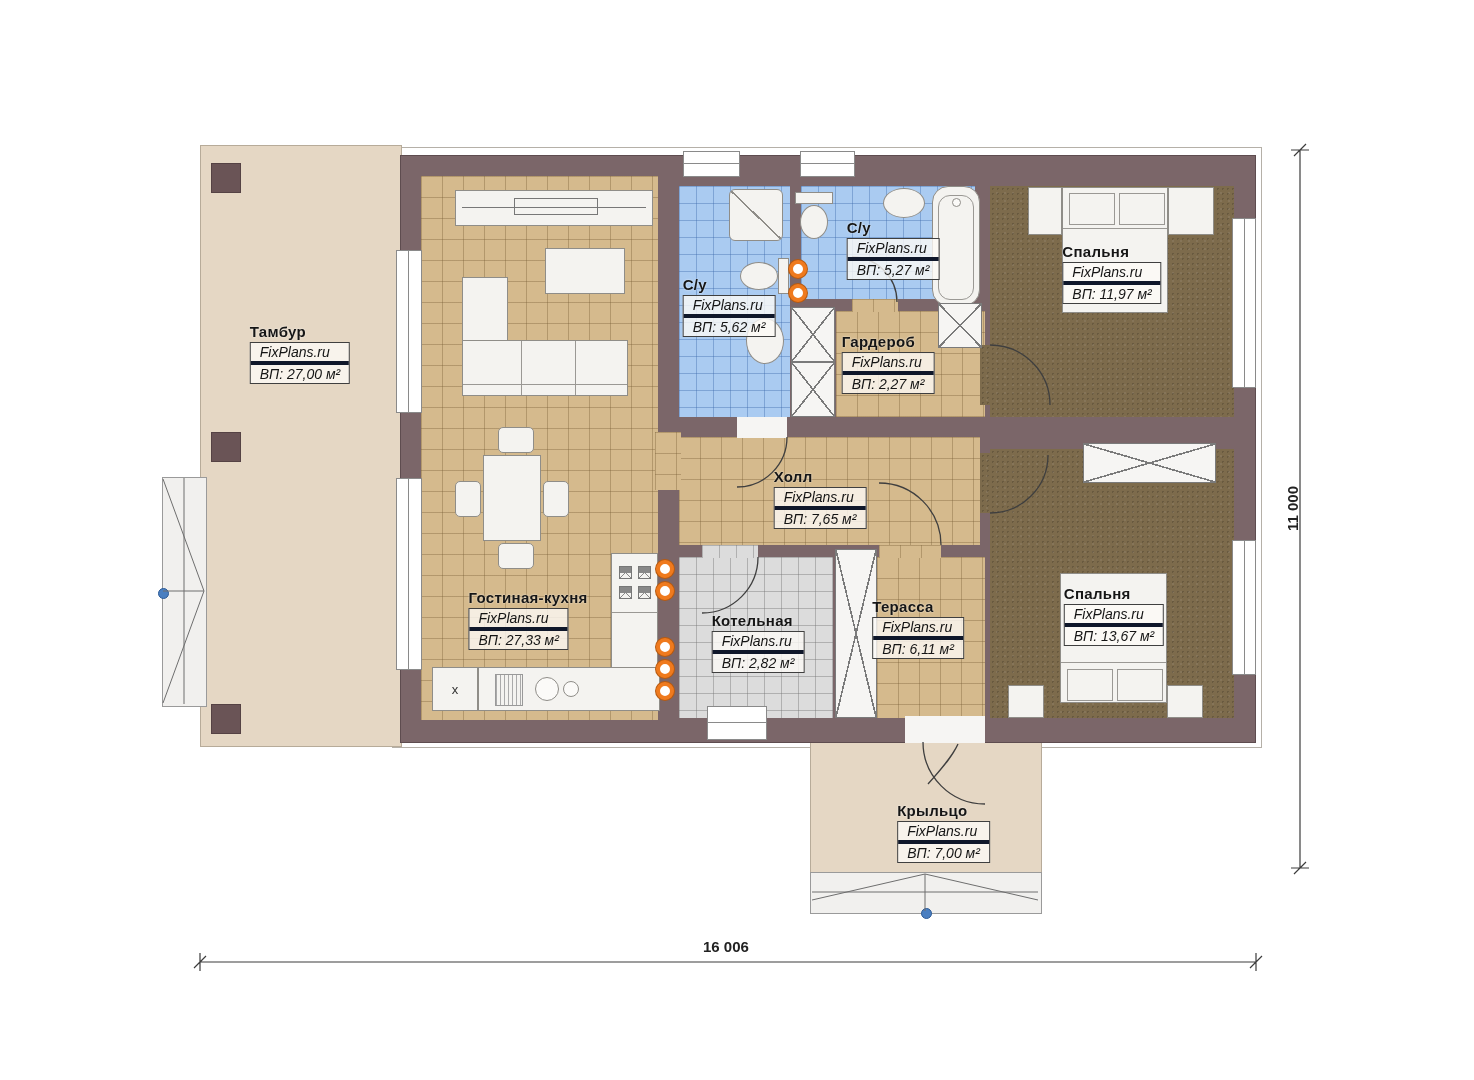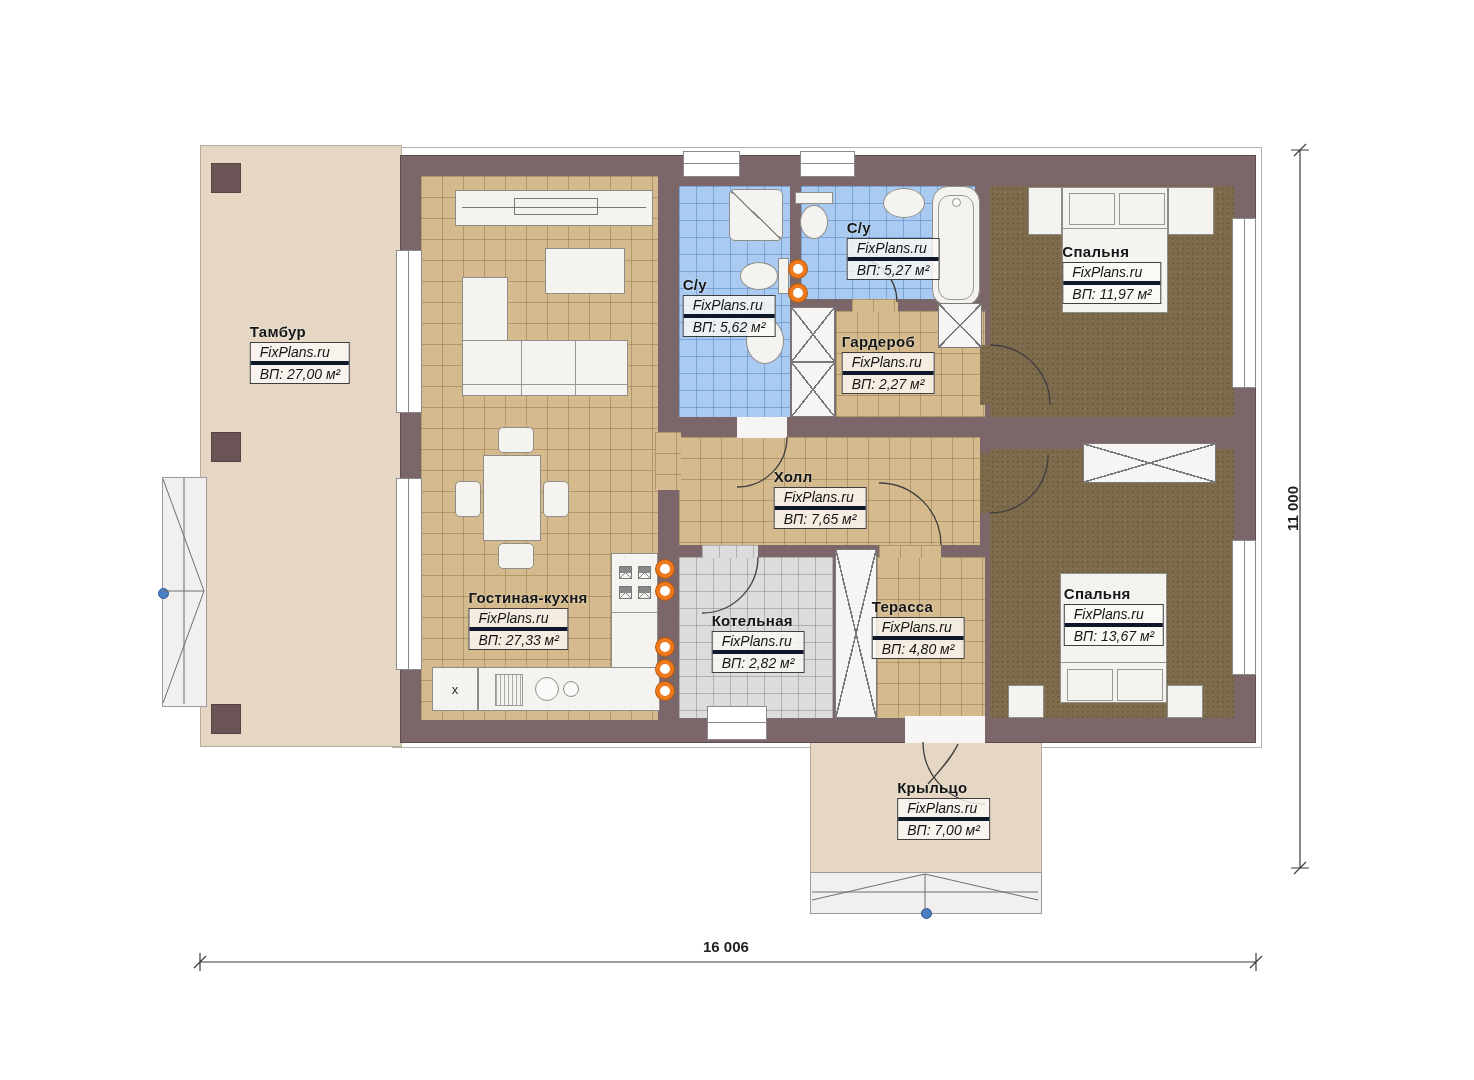--- a/index.html
+++ b/index.html
@@ -253,26 +253,26 @@
       <div class="lrow">ВП: 27,33 м²</div></div>
   </div>
   <div class="rlabel" style="left:758px;top:612px;">
     <div class="rname">Котельная</div>
     <div class="lbox"><div class="lrow">FixPlans.ru</div>
       <div class="lrow">ВП: 2,82 м²</div></div>
   </div>
   <div class="rlabel" style="left:918px;top:598px;">
     <div class="rname">Терасса</div>
     <div class="lbox"><div class="lrow">FixPlans.ru</div>
-      <div class="lrow">ВП: 4,80 м²</div></div>
+      <div class="lrow">ВП: 6,11 м²</div></div>
   </div>
   <div class="rlabel" style="left:1114px;top:585px;">
     <div class="rname">Спальня</div>
     <div class="lbox"><div class="lrow">FixPlans.ru</div>
       <div class="lrow">ВП: 13,67 м²</div></div>
   </div>
-  <div class="rlabel" style="left:920px;top:779px;padding-left:47px;">
+  <div class="rlabel" style="left:920px;top:802px;padding-left:47px;">
     <div class="rname">Крыльцо</div>
     <div class="lbox"><div class="lrow">FixPlans.ru</div>
       <div class="lrow">ВП: 7,00 м²</div></div>
   </div>
 
 </div>
 
 </body></html>

